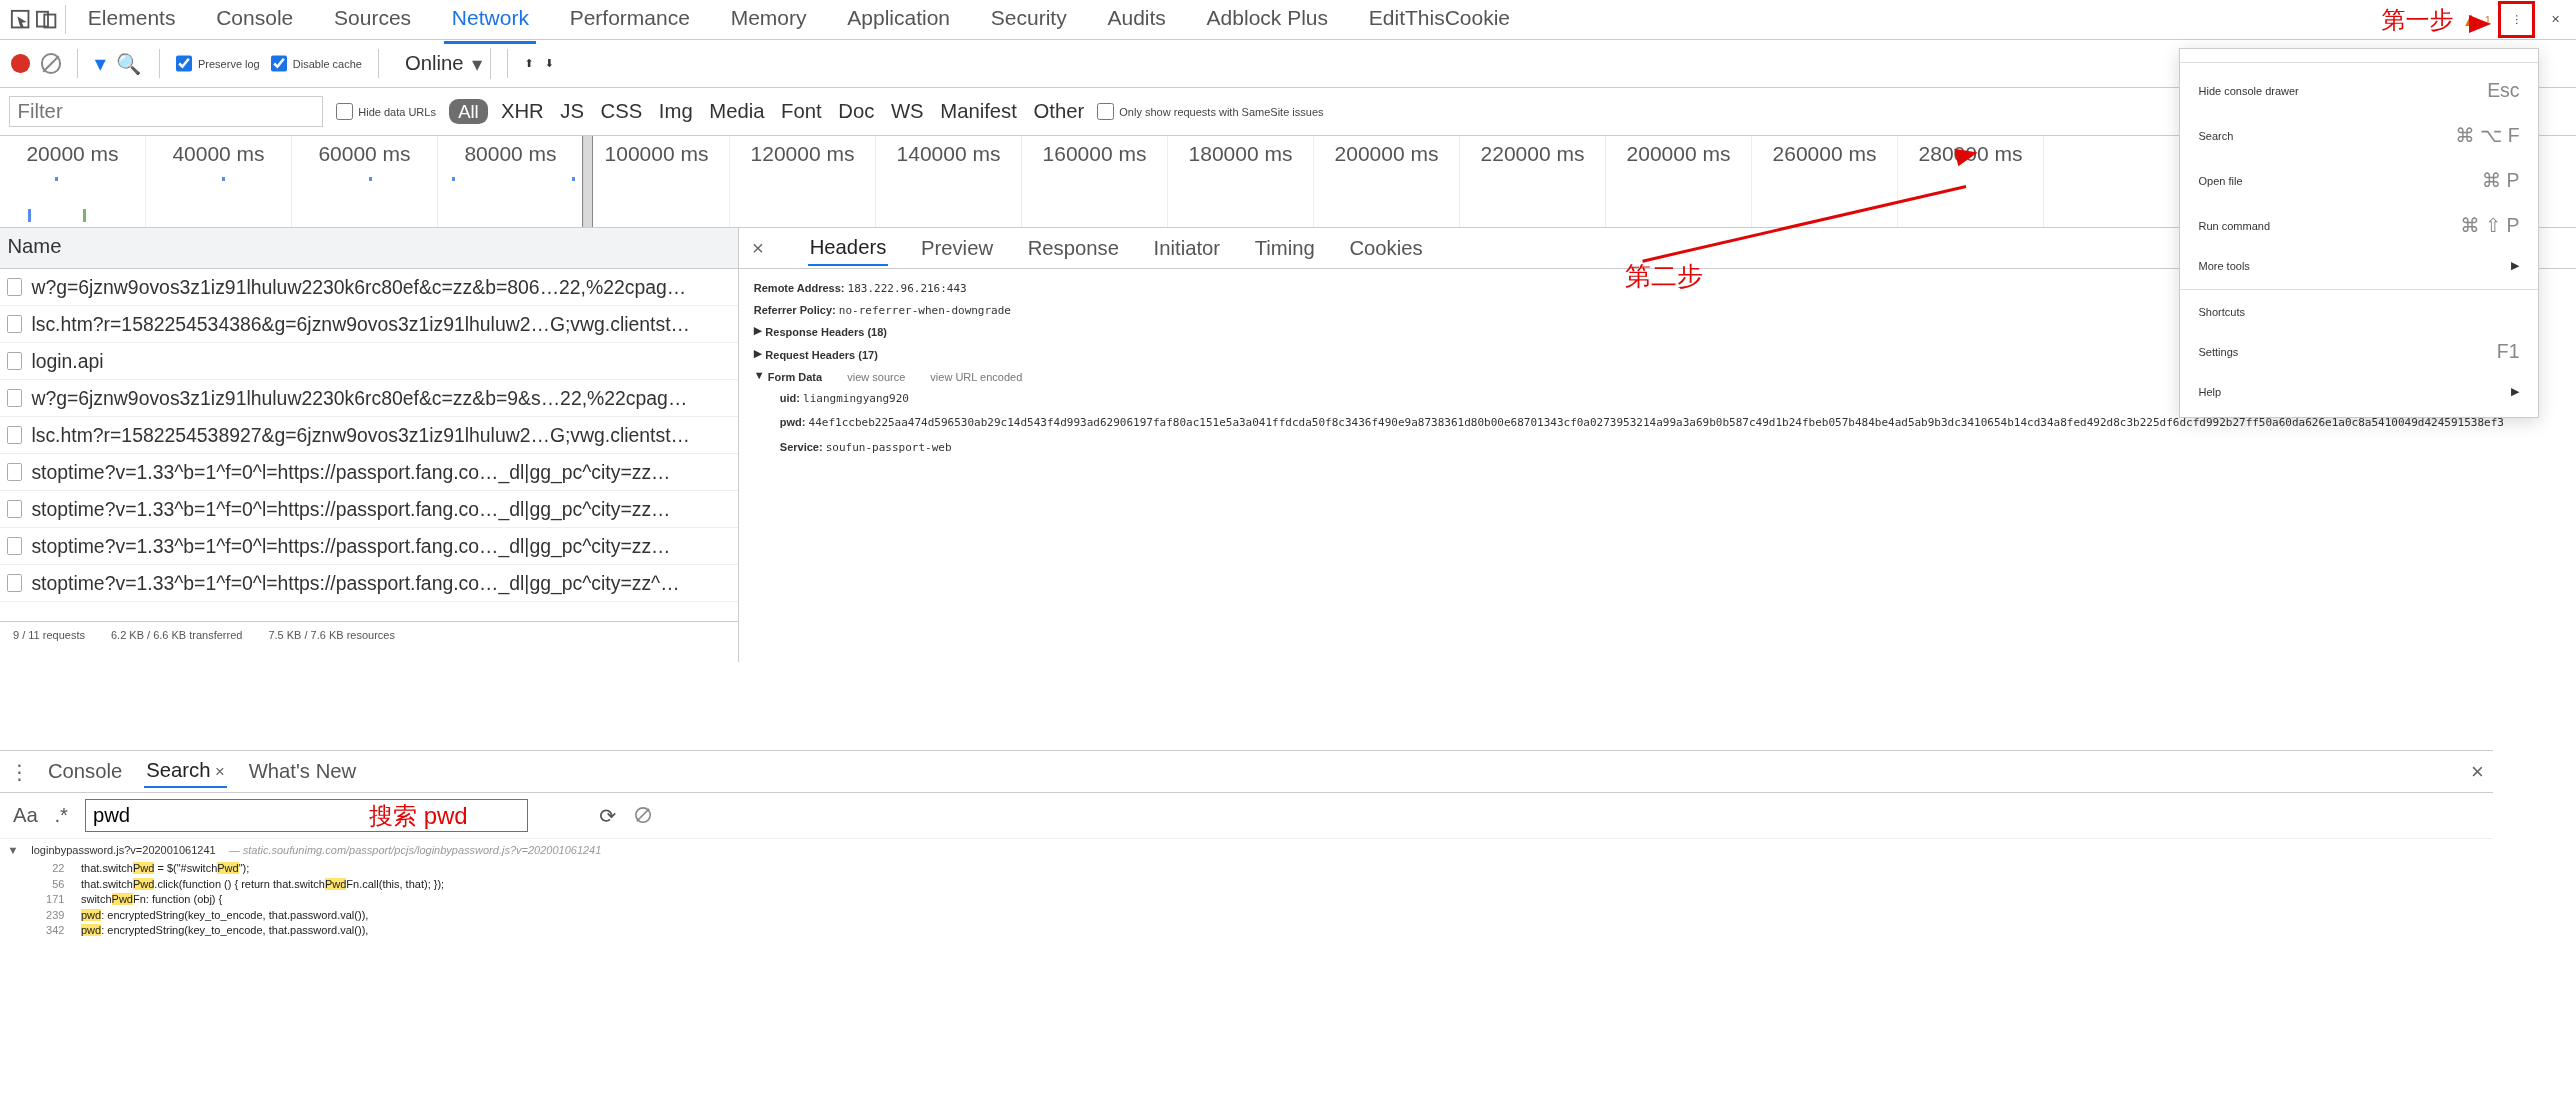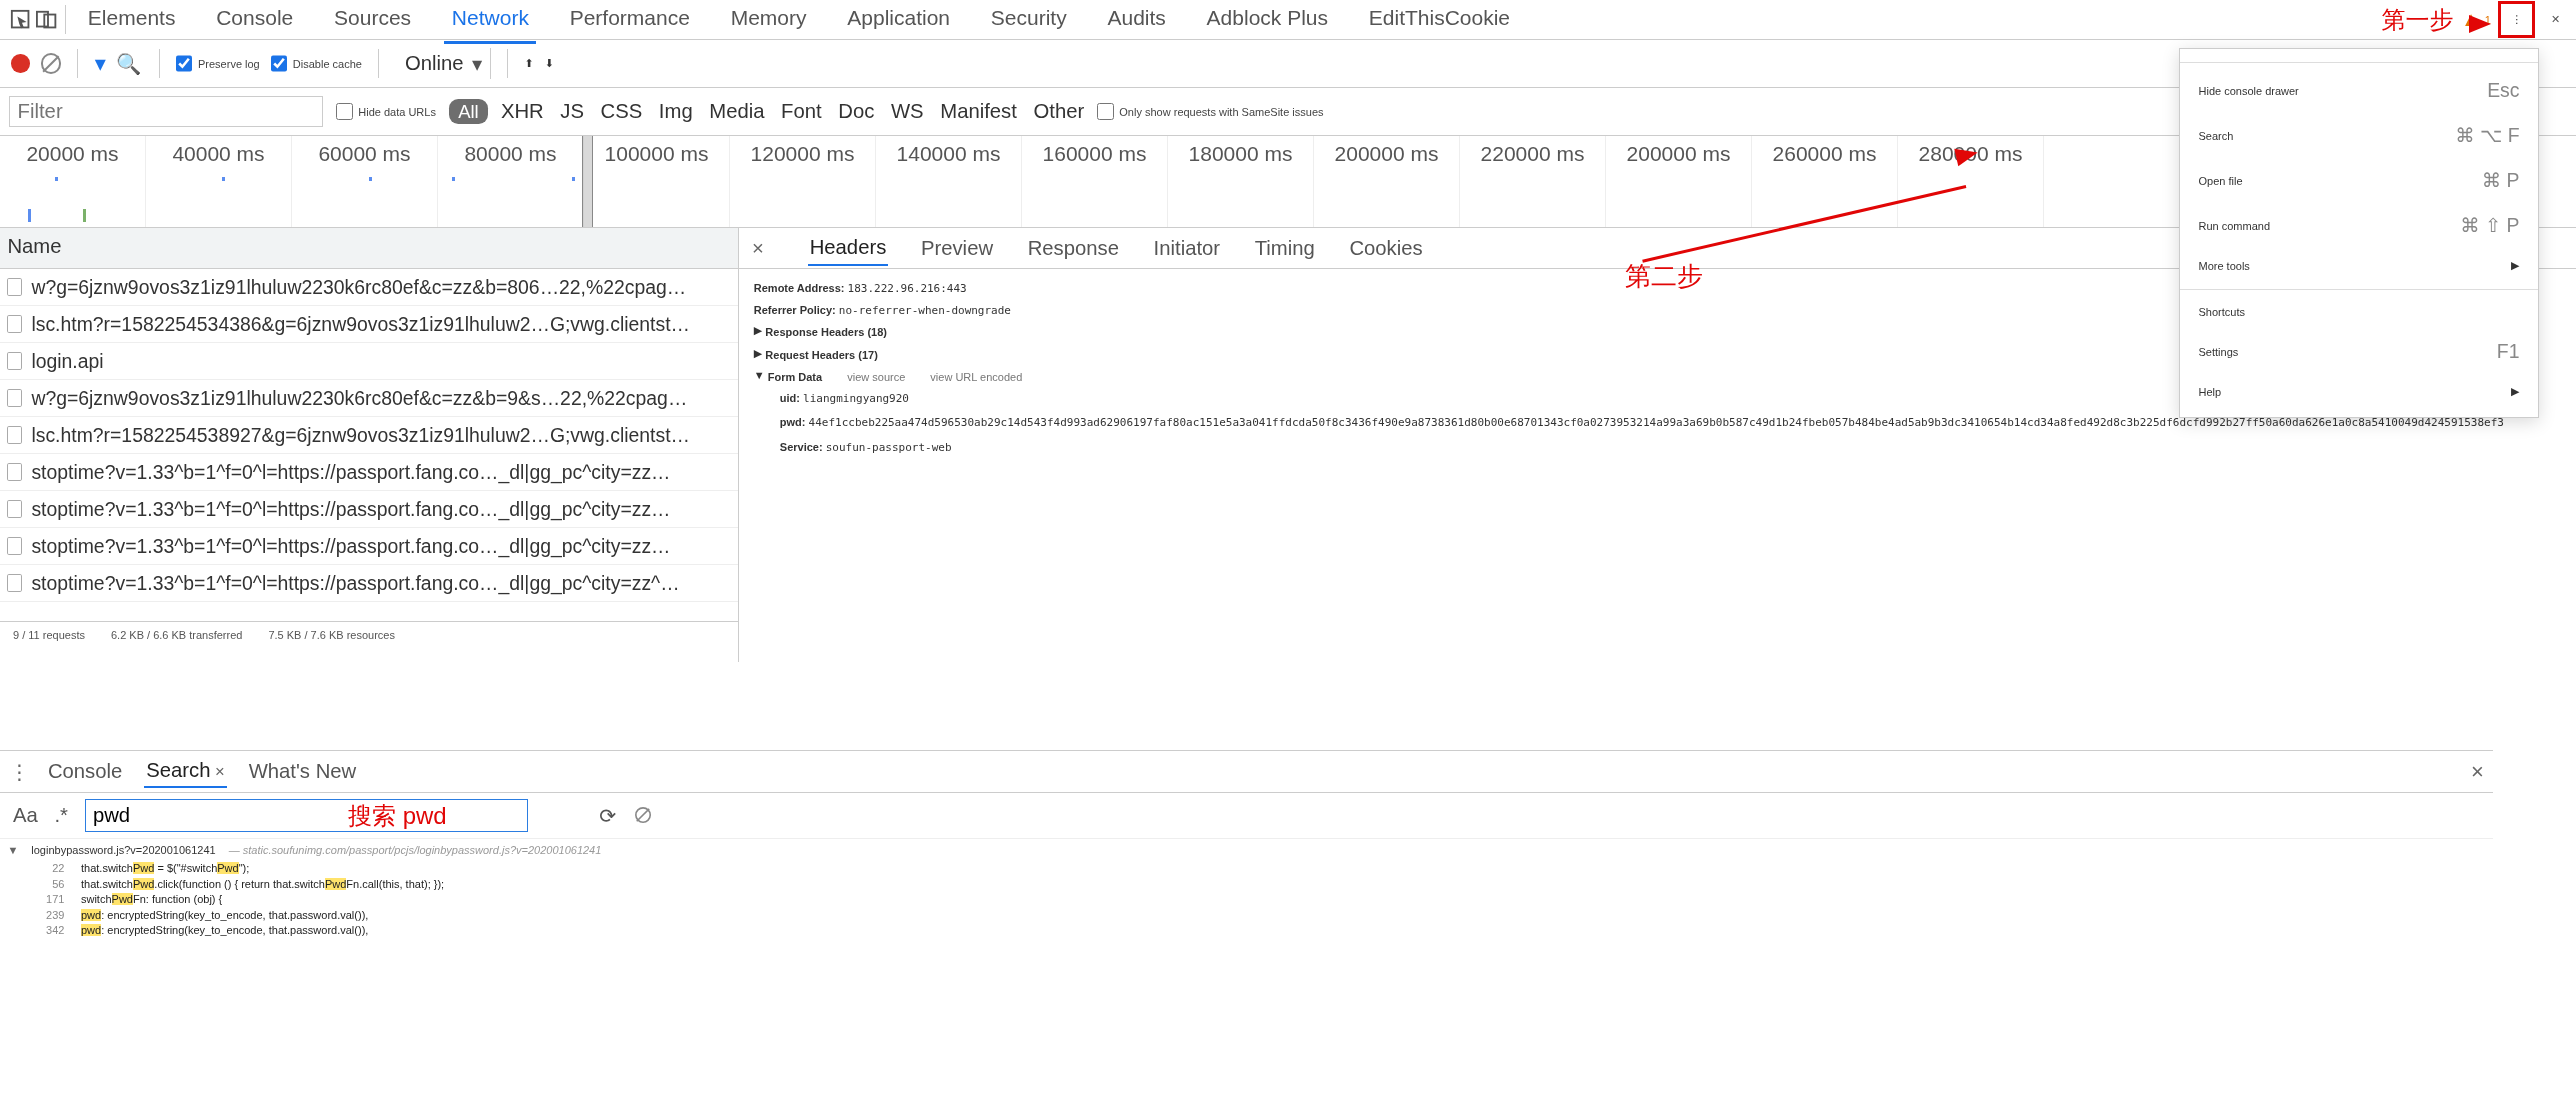--- a/index.html
+++ b/index.html
@@ -302,21 +302,21 @@
         <span class="db-tab">Console</span>
         <span class="db-tab active">Search<span class="db-x"> ×</span></span>
         <span class="db-tab">What's New</span>
       </div>
     <span class="db-close">×</span>
   </div>
   <div class="searchbar">
     <span class="Aa">Aa</span>
     <span class="regex">.*</span>
     <input class="sinput" value="pwd" style="">
-    <span class="ann-red" style="position:absolute;left:348px">搜索 pwd</span>
+    <span class="ann-red" style="position:absolute;left:369px">搜索 pwd</span>
     <span class="refresh" style="margin-left:55px">⟳</span>
     <span class="cancel clear-o" style="transform:scale(.8)"></span>
   </div>
   <div class="results">
     <div class="rfile">
       <span class="tri">▼</span>
       <span>loginbypassword.js?v=202001061241</span>
       <span class="path">— static.soufunimg.com/passport/pcjs/loginbypassword.js?v=202001061241</span>
     </div>
     <div id="rlines">

